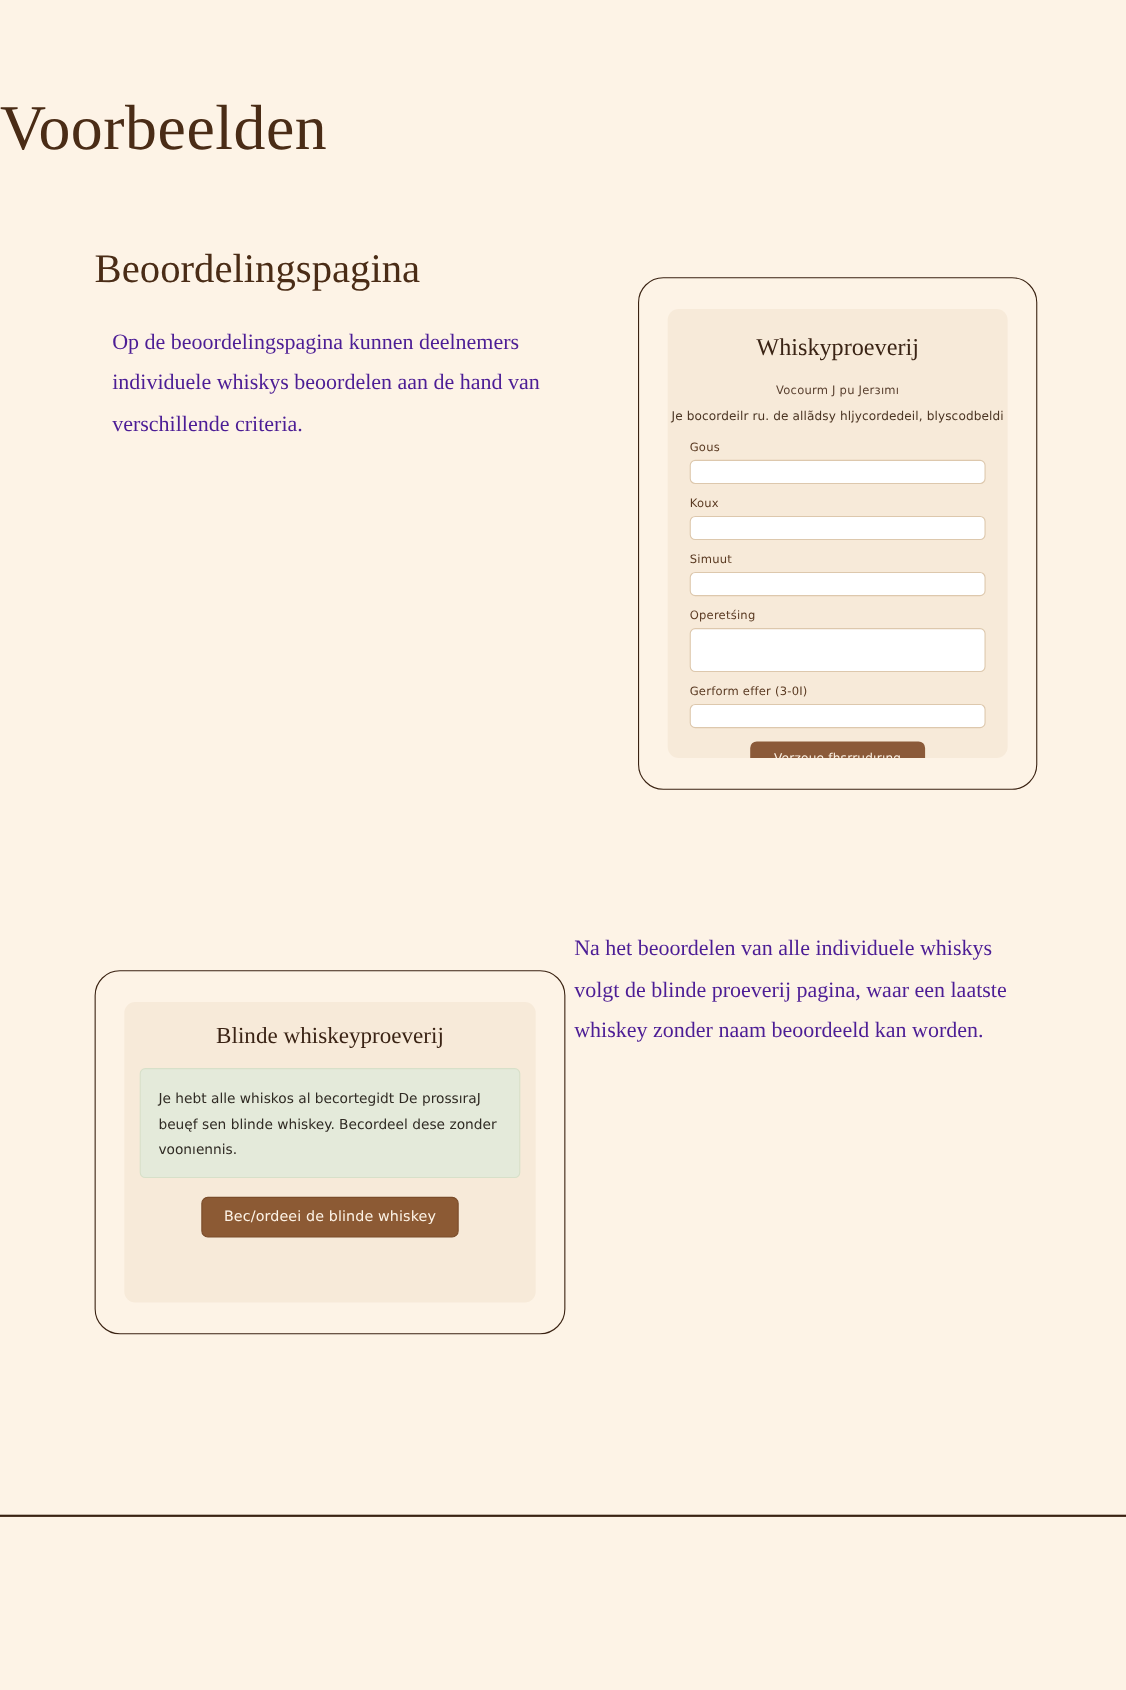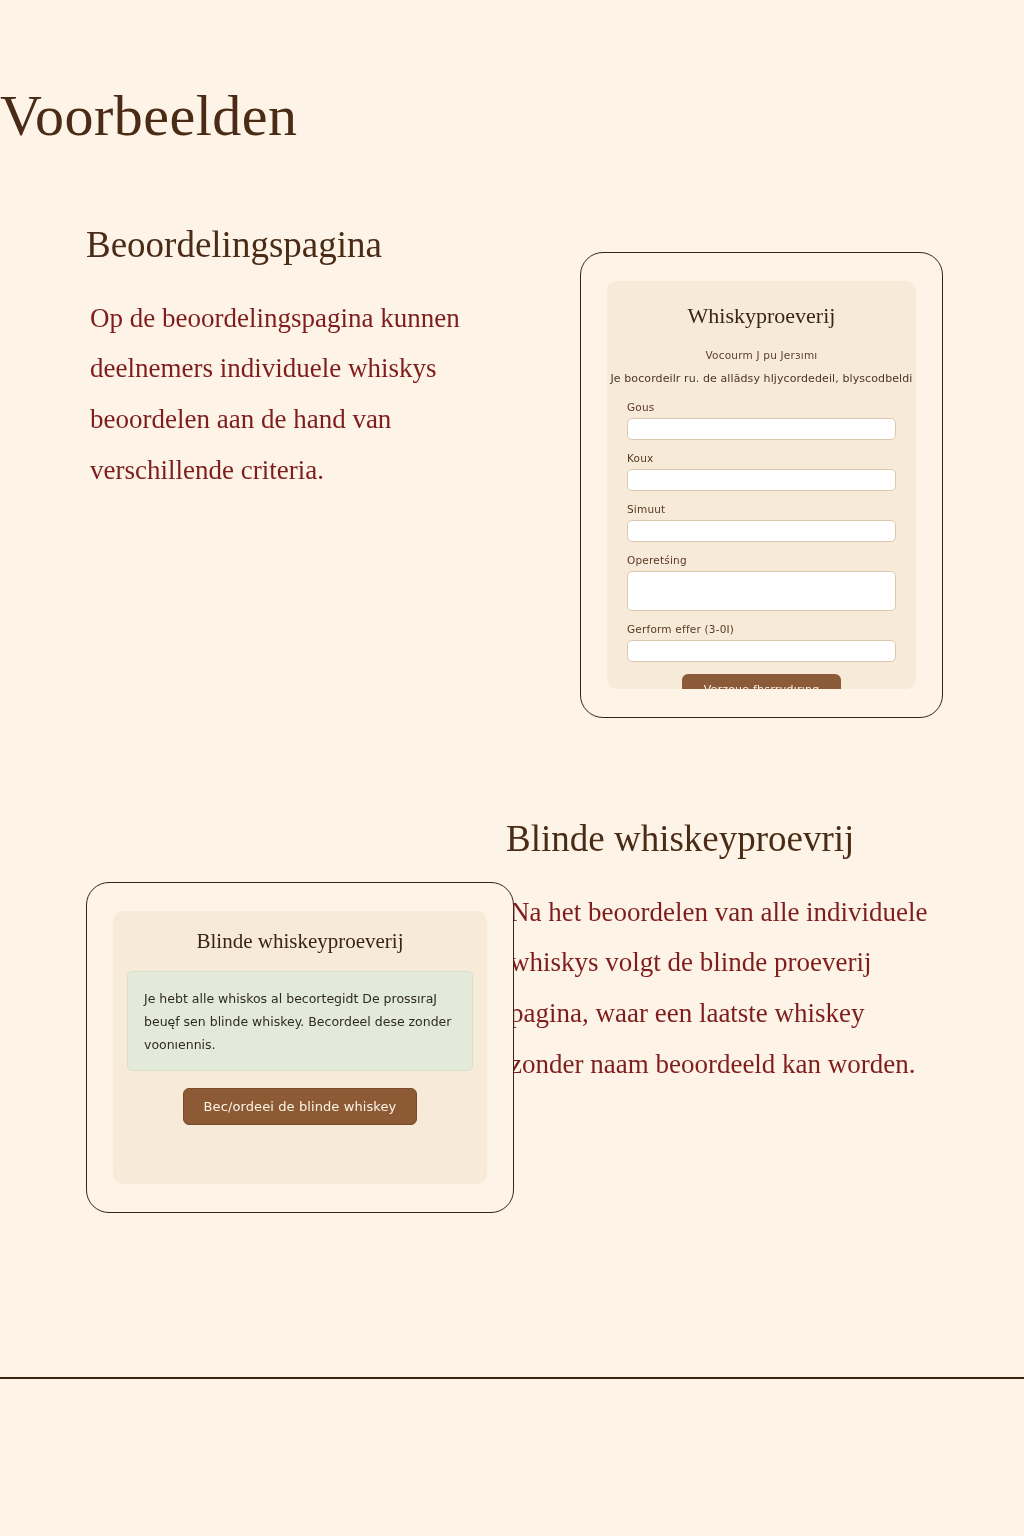--- a/index.html
+++ b/index.html
@@ -39,24 +39,24 @@
     width: 430px;
   }
   .sec-heading {
     font-size: 37px;
     font-weight: 400;
     color: #4a2c16;
     line-height: 1.15;
     margin: 0;
   }
   .sec-body {
-    font-size: 27px;
+    font-size: 20px;
     line-height: 1.88;
-    color: #7f1d1d;
-    margin: 4px;
+    color: #4c1d95;
+    margin: 16px;
     margin-top: 26px;
   }
 
   
   .sec2-text {
     position: absolute;
     left: 506px;
     top: 818px;
     width: 436px;
   }
@@ -253,21 +253,20 @@
       </div>
 
     </div>
 
     <button class="mock-btn">Verzoue fhsrrudırınq</button>
 
   </div>
 </div>
 
 <div class="sec2-text">
-  <h2 class="sec-heading">Blinde whiskeyproevrij</h2>
   <p class="sec-body">Na het beoordelen van alle individuele whiskys volgt de blinde proeverij pagina, waar een laatste whiskey zonder naam beoordeeld kan worden.</p>
 </div>
 
 <div class="device" id="device-two">
   <div class="device-inner">
 
     <div class="mock2-title">Blinde whiskeyproeverij</div>
 
     <div class="notice-box">
       <p class="notice-text">Je hebt alle whiskos al becortegidt De prossıraJ beuęf sen blinde whiskey. Becordeel dese zonder voonıennis.</p>

